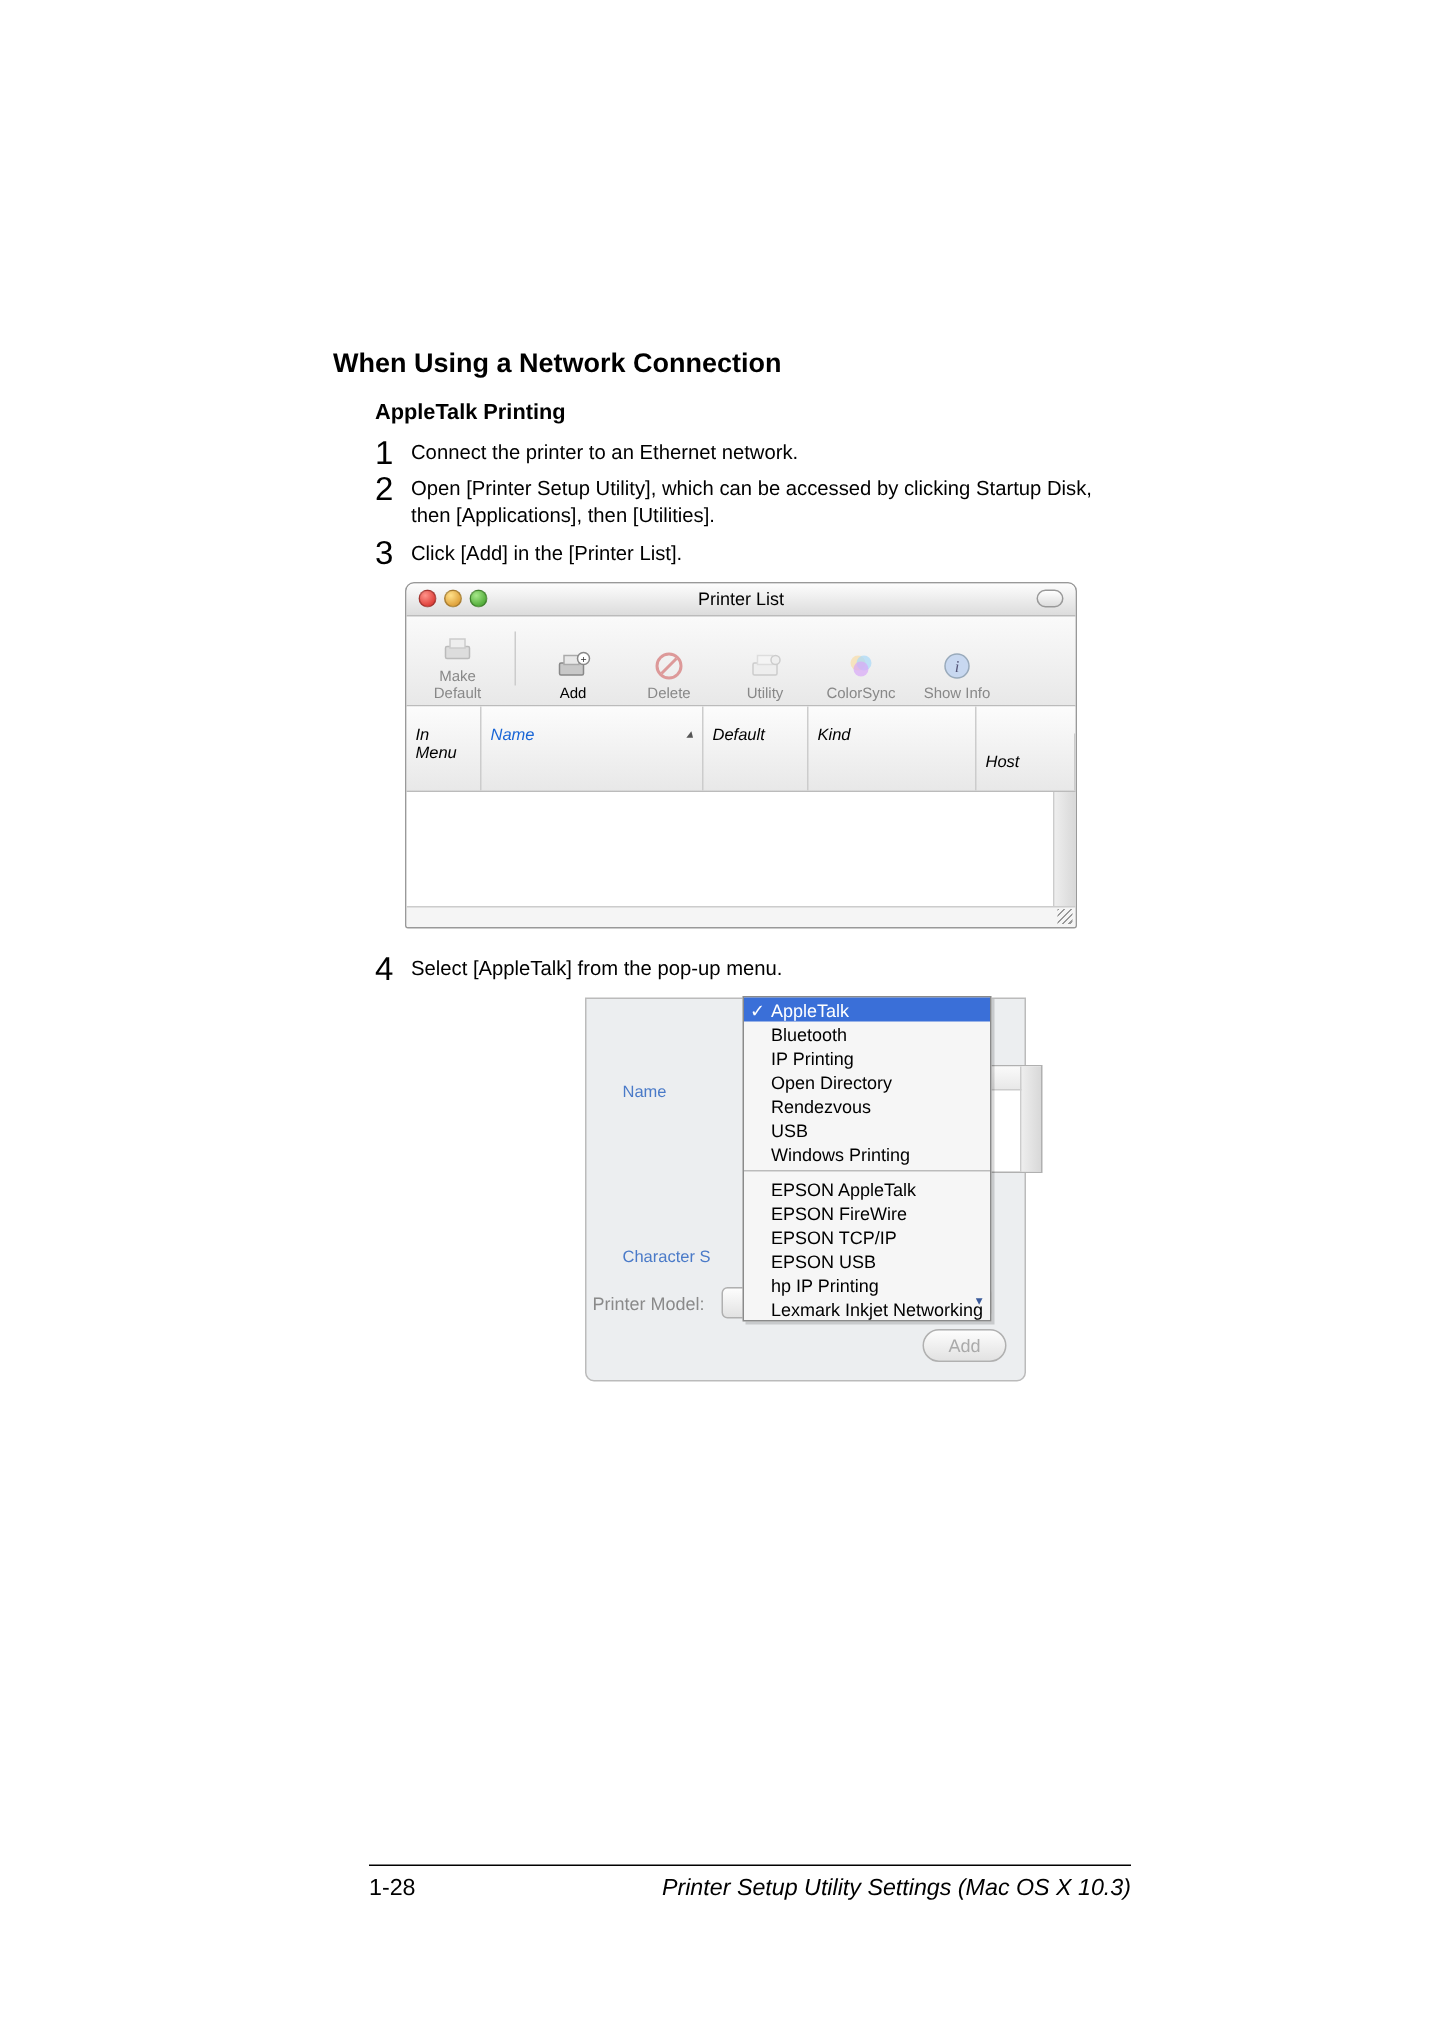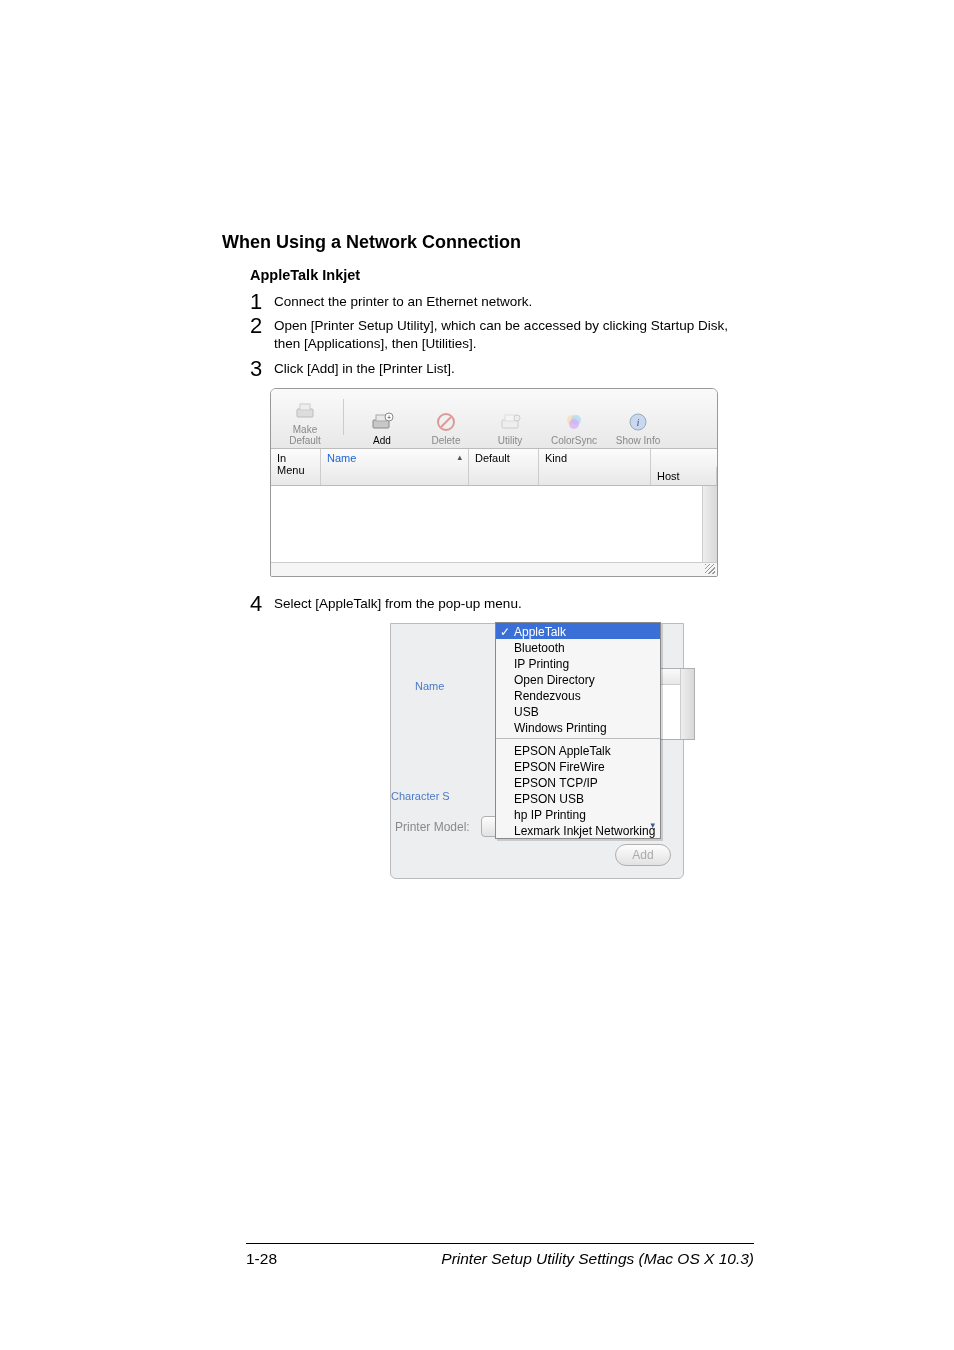--- a/index.html
+++ b/index.html
@@ -22,21 +22,21 @@
   .tl.yel { background: radial-gradient(circle at 35% 30%, #ffe08a, #e0a43e 70%); }
   .tl.grn { background: radial-gradient(circle at 35% 30%, #a6e88a, #57b03e 70%); }
   .mac-title { position: absolute; left: 0; right: 0; text-align: center; font-size: 12px; color: #000; }
   .pill { position: absolute; right: 8px; top: 4px; width: 18px; height: 12px; border: 1px solid #999; border-radius: 7px; background: linear-gradient(#fff,#ddd); }
   .toolbar { height: 60px; background: linear-gradient(#fafafa, #e8e8e8); border-bottom: 1px solid #bbb; display: flex; align-items: flex-end; padding: 0 6px 2px 6px; gap: 8px; }
   .tool { width: 56px; text-align: center; font-size: 10px; color: #888; }
   .tool.active { color: #000; }
   .tool .icon { height: 24px; display: flex; align-items: center; justify-content: center; margin-bottom: 1px; }
   .sep-wrap { width: 1px; height: 36px; background: #ccc; margin: 0 2px; align-self: center; }
   .list-header { display: flex; background: linear-gradient(#fcfcfc, #e8e8e8); font-size: 11px; border-bottom: 1px solid #bbb; }
-  .list-header .col { padding: 3px 6px; border-right: 1px solid #ccc; }
+  .list-header .col { padding: 13px 6px; border-right: 1px solid #ccc; font-style: italic; }
   .col-inmenu { width: 50px; }
   .col-name { width: 148px; color: #1a66d6; position: relative; }
   .col-name::after { content: "▴"; position: absolute; right: 6px; font-size: 9px; color: #555; }
   .col-status { width: 70px; }
   .col-kind { width: 112px; }
   .col-host { flex: 1; border-right: none; margin-top: 18px; }
   .list-body { height: 76px; background: #fff; position: relative; }
   .list-scroll { position: absolute; right: 0; top: 0; width: 15px; height: 100%; background: linear-gradient(90deg,#eee,#d8d8d8); border-left: 1px solid #ccc; }
   .resize { height: 14px; background: #f5f5f5; border-top: 1px solid #ccc; position: relative; }
   .resize::after { content: ""; position: absolute; right: 2px; bottom: 2px; width: 10px; height: 10px; background: repeating-linear-gradient(135deg,#999 0 1px,transparent 1px 3px); }
@@ -45,21 +45,21 @@
   .sheet { width: 294px; margin-left: 120px; background: #eceef0; border: 1px solid #bbb; border-radius: 0 0 6px 6px; padding: 10px 12px 12px 12px; font-family: "Lucida Grande", Arial, sans-serif; font-size: 12px; position: relative; }
   .menu-popup { position: absolute; left: 104px; top: -2px; width: 166px; background: #f6f6f6; border: 1px solid #8a8a8a; box-shadow: 2px 2px 0 rgba(0,0,0,.15); font-size: 12px; }
   .menu-popup .item { padding: 2px 10px 0 18px; position: relative; white-space: nowrap; }
   .menu-popup .item.selected { background: #3a6fd8; color: #fff; }
   .menu-popup .item.selected::before { content: "✓"; position: absolute; left: 4px; color: #fff; }
   .menu-popup .divider { height: 1px; background: #bbb; margin: 3px 0; }
   .listbox { border: 1px solid #b0b0b0; background: #fff; height: 72px; margin-left: 56px; width: 192px; position: relative; }
   .listbox .hdr { background: linear-gradient(#fafafa,#e8e8e8); border-bottom: 1px solid #ccc; height: 16px; }
   .listbox .scroll { position: absolute; right: 0; top: 0; width: 14px; height: 100%; background: linear-gradient(90deg,#eee,#d8d8d8); border-left: 1px solid #ccc; }
   .label-name { position: absolute; left: 24px; top: 56px; color: #4a7ac8; font-size: 11px; }
-  .label-char { position: absolute; left: 0; top: 166px; color: #4a7ac8; font-size: 11px; }
+  .label-char { position: absolute; left: 24px; top: 166px; color: #4a7ac8; font-size: 11px; }
   .label-model { position: absolute; left: 4px; top: 196px; color: #8a8a8a; font-size: 12px; }
   .model-select { position: absolute; left: 90px; top: 192px; width: 180px; height: 21px; background: linear-gradient(#fdfdfd,#e2e2e2); border: 1px solid #b0b0b0; border-radius: 4px; }
   .model-select::after { content: ""; position: absolute; right: 2px; top: 2px; width: 16px; height: 15px; background: linear-gradient(#c7d7f4,#93b2e8); border-radius: 3px; }
   .model-select::before { content: "▾"; position: absolute; right: 5px; top: 3px; font-size: 9px; color: #3a5a9a; z-index: 2; }
   .add-btn { position: absolute; right: 12px; bottom: 12px; width: 56px; height: 22px; background: linear-gradient(#fdfdfd,#e2e2e2); border: 1px solid #b0b0b0; border-radius: 12px; text-align: center; font-size: 12px; line-height: 20px; color: #aaa; }
   .sheet { height: 256px; }
 
   .footer { position: absolute; left: 222px; right: 200px; bottom: 82px; margin-left: 24px; }
   .footer .line { border-top: 1px solid #000; margin-bottom: 6px; }
   .footer-row { display: flex; justify-content: space-between; font-size: 15.5px; }
@@ -70,30 +70,39 @@
   svg { display: block; }
 </style>
 </head>
 <body>
 
 <div class="page">
 
   <h2 class="section">When Using a Network Connection</h2>
 
 
-  <h3 class="subsection">AppleTalk Inkjet</h3>
+  <h3 class="subsection">AppleTalk Printing</h3>
 
   <ol class="steps">
     <li><span class="num">1</span><span>Connect the printer to an Ethernet network.</span></li>
     <li><span class="num">2</span><span>Open [Printer Setup Utility], which can be accessed by clicking Startup Disk, then [Applications], then [Utilities].</span></li>
     <li><span class="num">3</span><span>Click [Add] in the [Printer List].</span></li>
   </ol>
 
   <div class="screenshot">
     <div class="mac-window">
+      <div class="mac-titlebar">
+        <div class="traffic">
+          <div class="tl red"></div>
+          <div class="tl yel"></div>
+          <div class="tl grn"></div>
+        </div>
+        <div class="mac-title">Printer List</div>
+        <div class="pill"></div>
+      </div>
       <div class="toolbar">
         <div class="tool">
           <div class="icon">
             <svg width="22" height="20">
                 <rect x="3" y="8" width="16" height="8" rx="1" fill="#ddd" stroke="#bbb"></rect>
                 <rect x="6" y="3" width="10" height="6" fill="#eee" stroke="#ccc"></rect>
               </svg>
           </div>
           <span>Make Default</span>
         </div>

